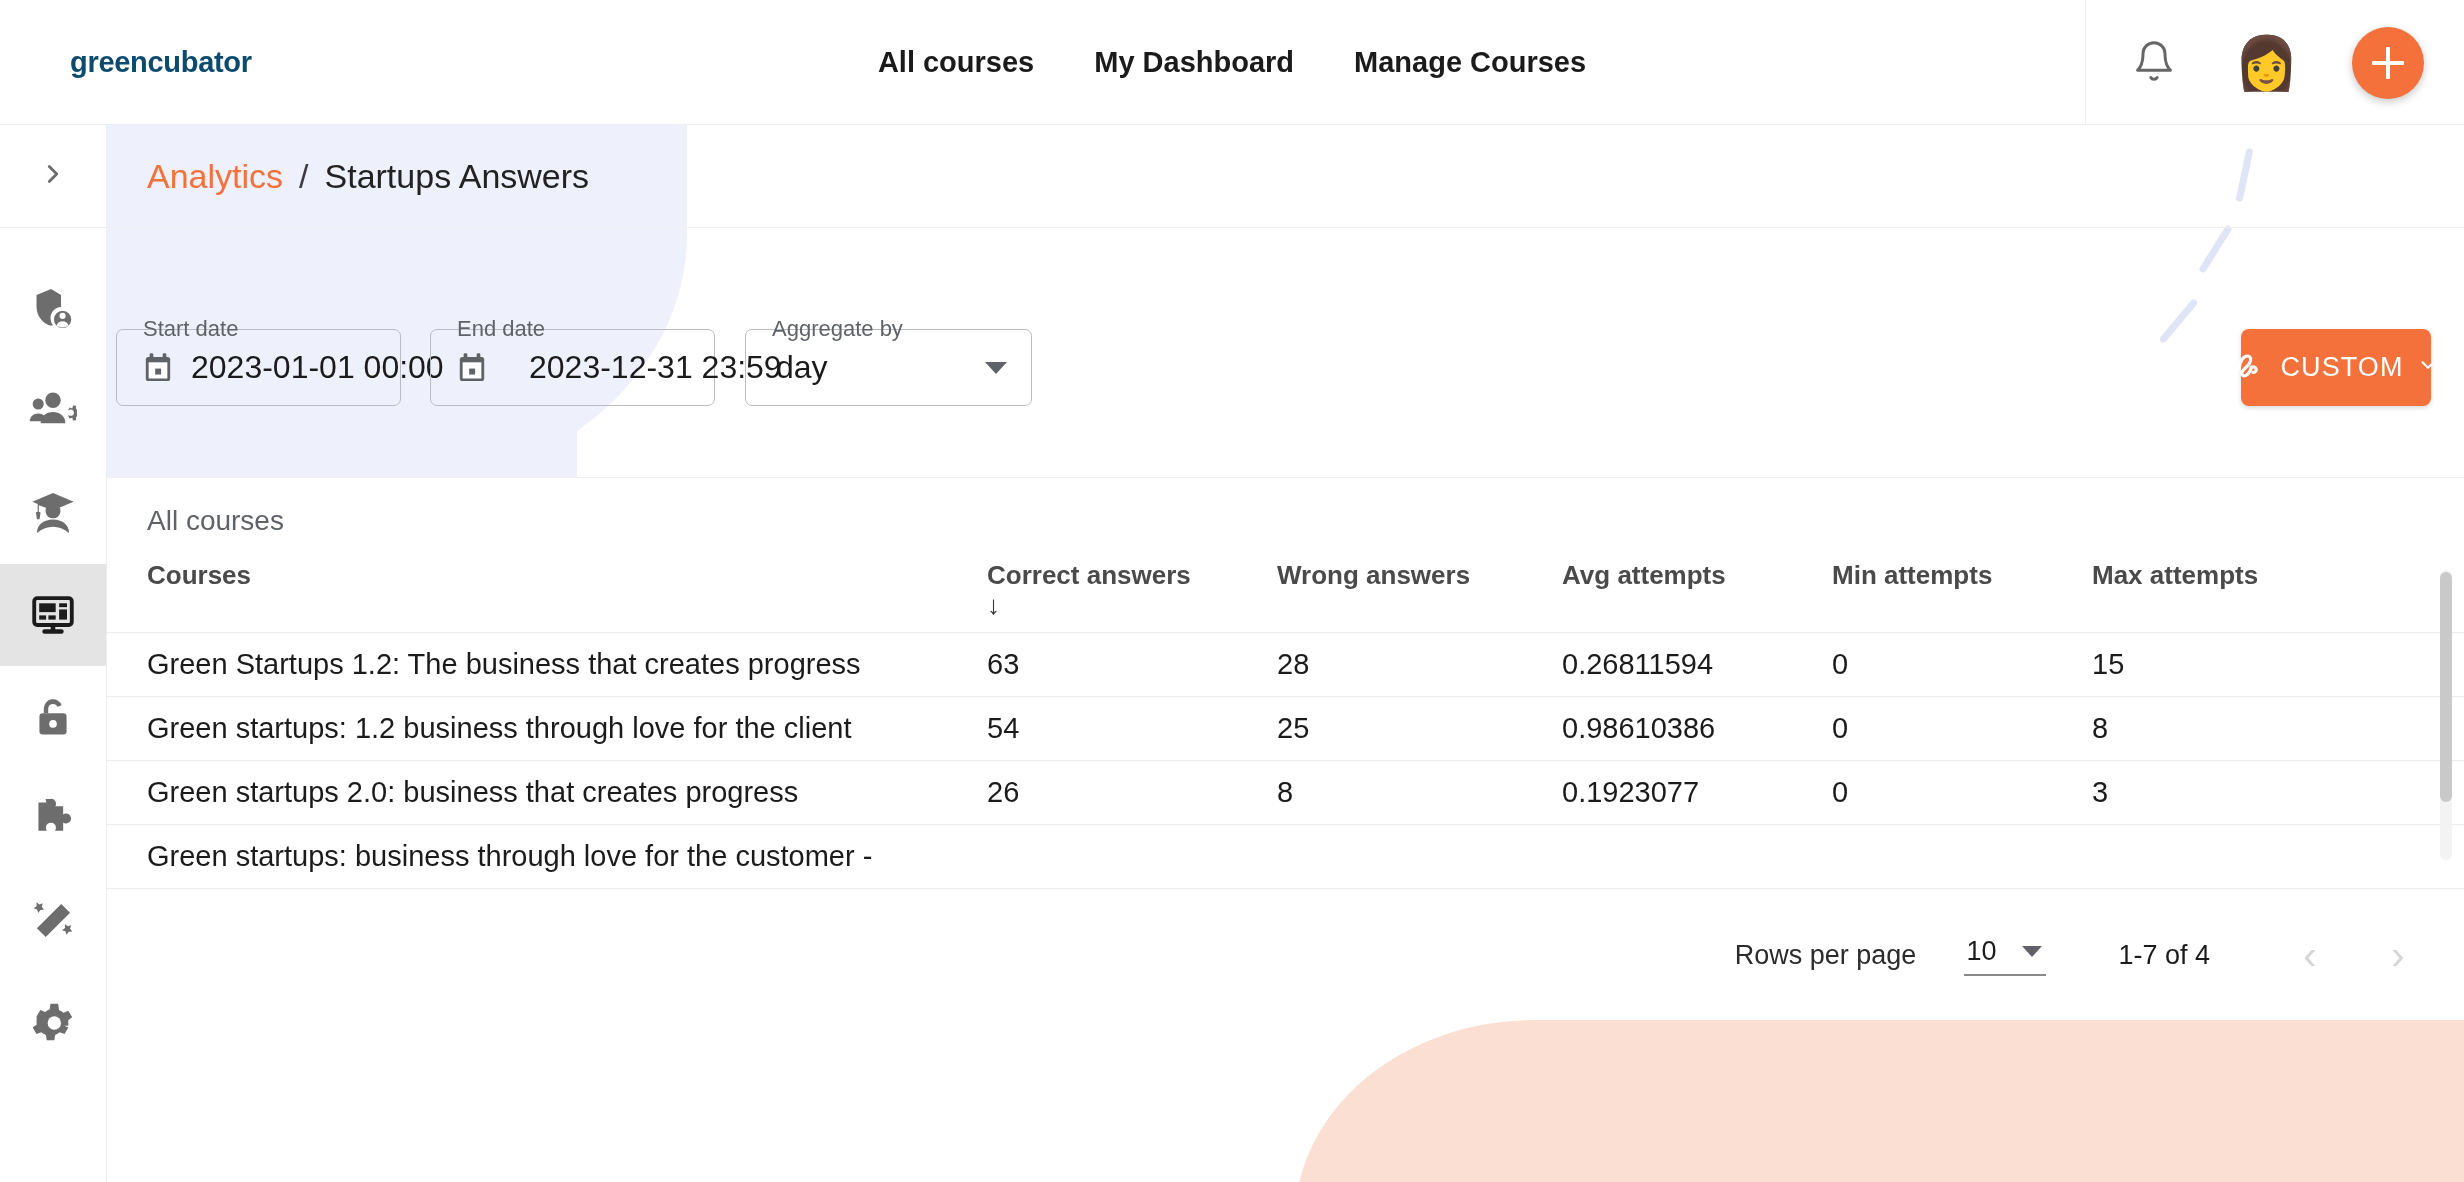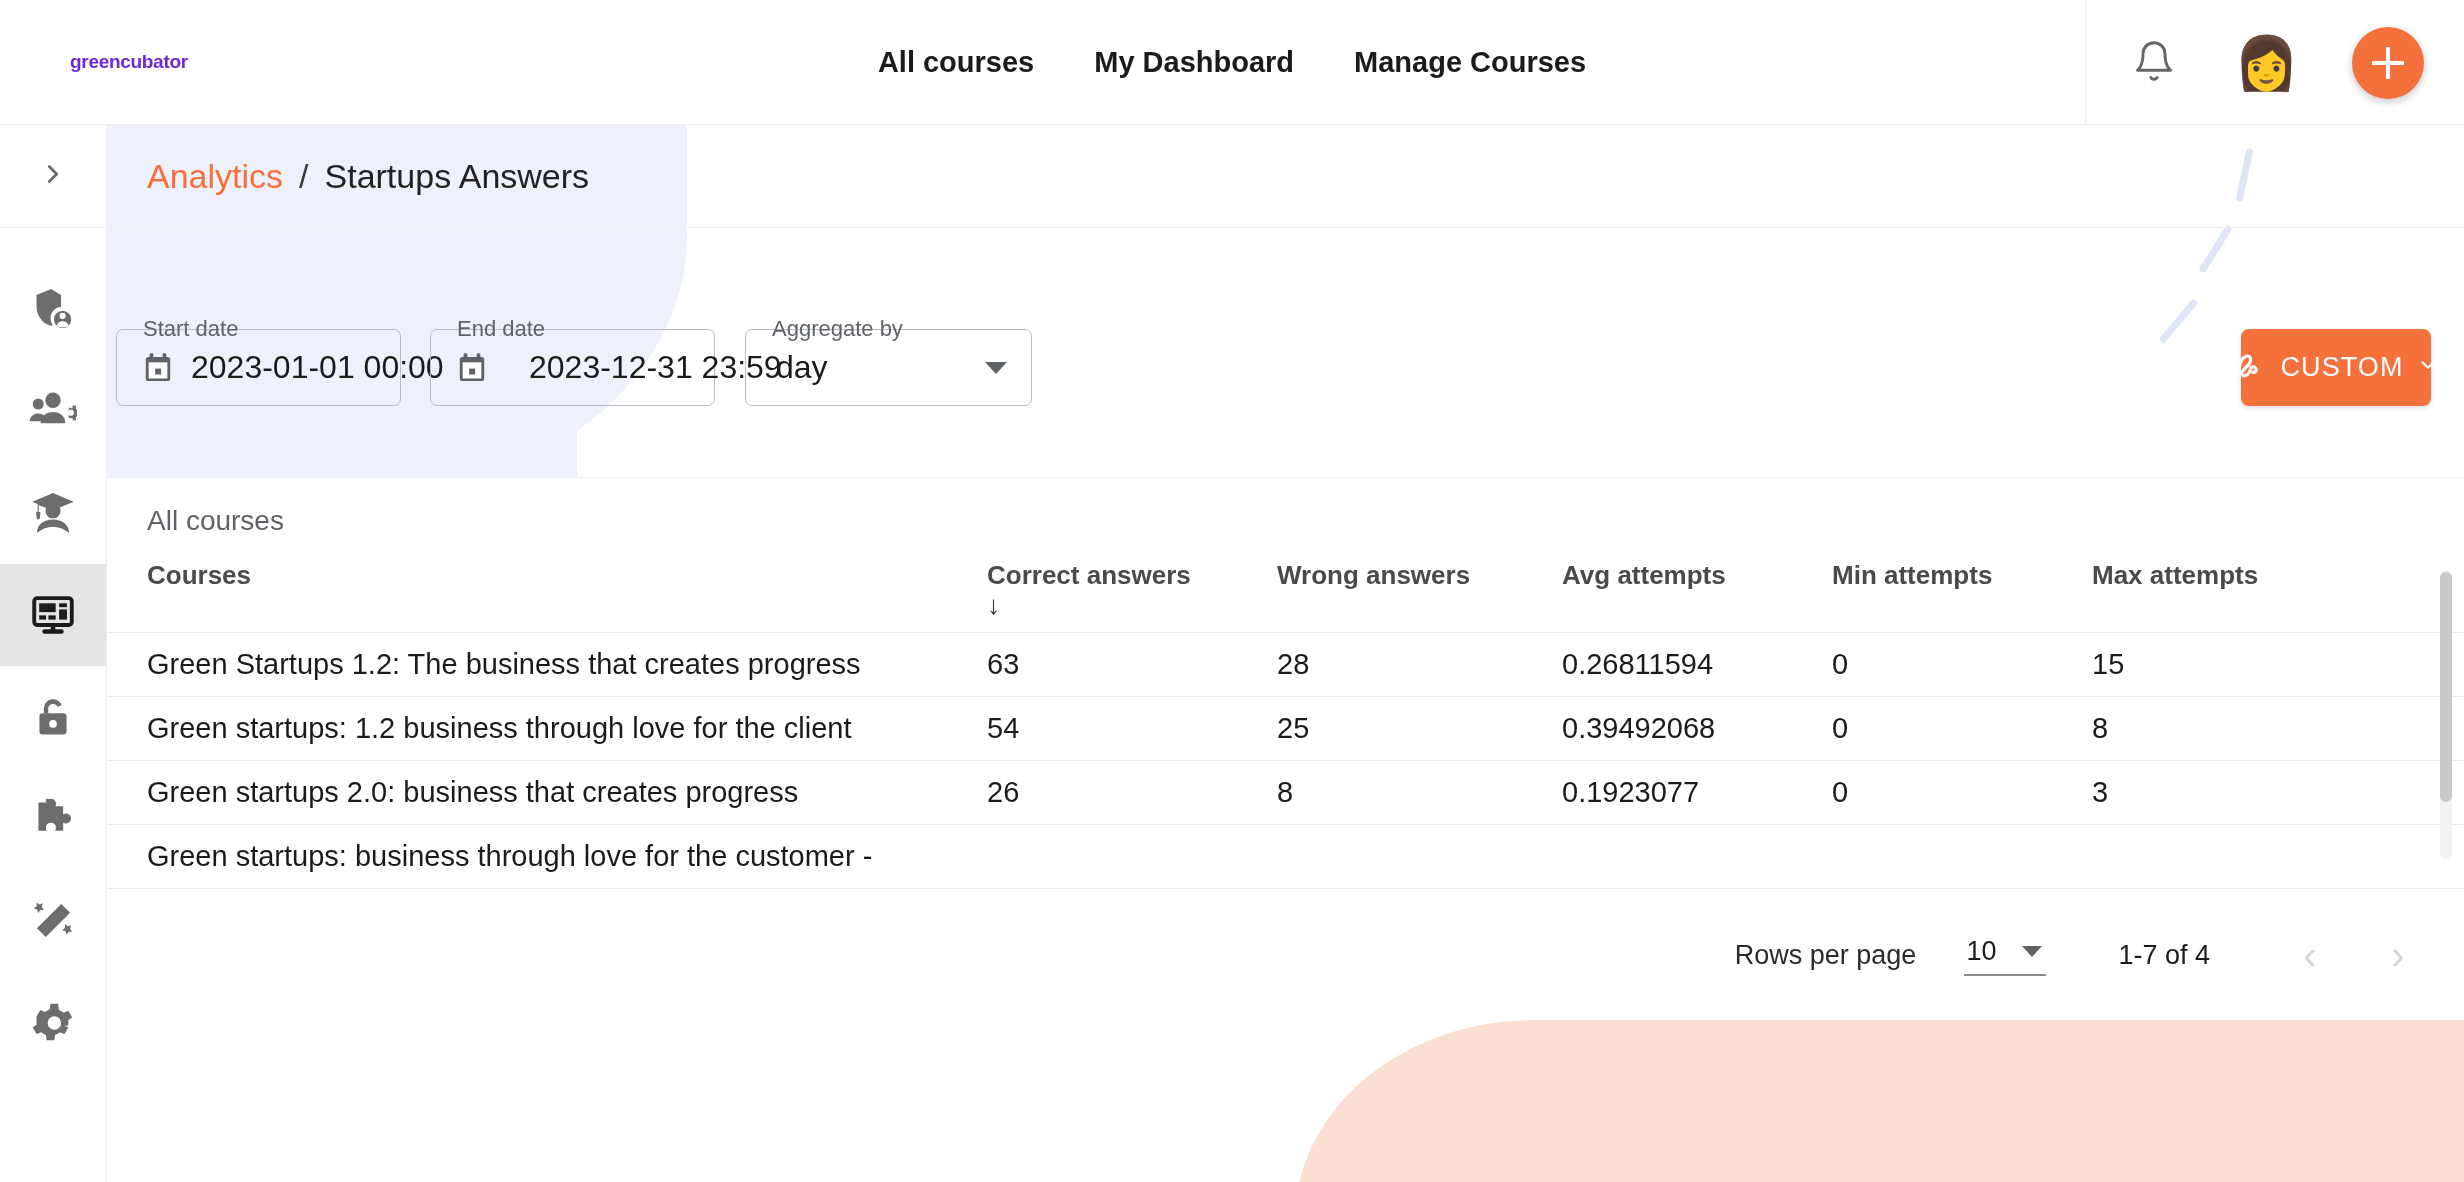--- a/index.html
+++ b/index.html
@@ -11,21 +11,21 @@
   }
   #app { position: relative; width: 2464px; height: 1182px; background:#fff; }
 
   
   .topbar {
     position: absolute; top:0; left:0; width:2464px; height:125px;
     background:#fff; display:flex; align-items:center;
     border-bottom:1px solid #eceff1; z-index:40;
   }
   .logo {
-    margin-left:70px; color:#6d28d9; font-size:19px; font-weight:700;
+    margin-left:70px; color:#0c4a6e; font-size:29px; font-weight:700;
     letter-spacing:-0.3px; white-space:nowrap;text-align:center;
   }
   .nav {
     position:absolute; left:50%; transform:translateX(-50%);
     display:flex; gap:60px; align-items:center;
   }
   .nav-item {
     font-size:29px; font-weight:700; color:#1b1b1b; white-space:nowrap;
     cursor:pointer;
   }
@@ -450,21 +450,21 @@
             <td class="c-correct">63</td>
             <td class="c-wrong">28</td>
             <td class="c-avg">0.26811594</td>
             <td class="c-min">0</td>
             <td class="c-max">15</td>
           </tr>
           <tr>
             <td class="c-course">Green startups: 1.2 business through love for the client</td>
             <td class="c-correct">54</td>
             <td class="c-wrong">25</td>
-            <td class="c-avg">0.39492068</td>
+            <td class="c-avg">0.98610386</td>
             <td class="c-min">0</td>
             <td class="c-max">8</td>
           </tr>
           <tr>
             <td class="c-course">Green startups 2.0: business that creates progress</td>
             <td class="c-correct">26</td>
             <td class="c-wrong">8</td>
             <td class="c-avg">0.1923077</td>
             <td class="c-min">0</td>
             <td class="c-max">3</td>

